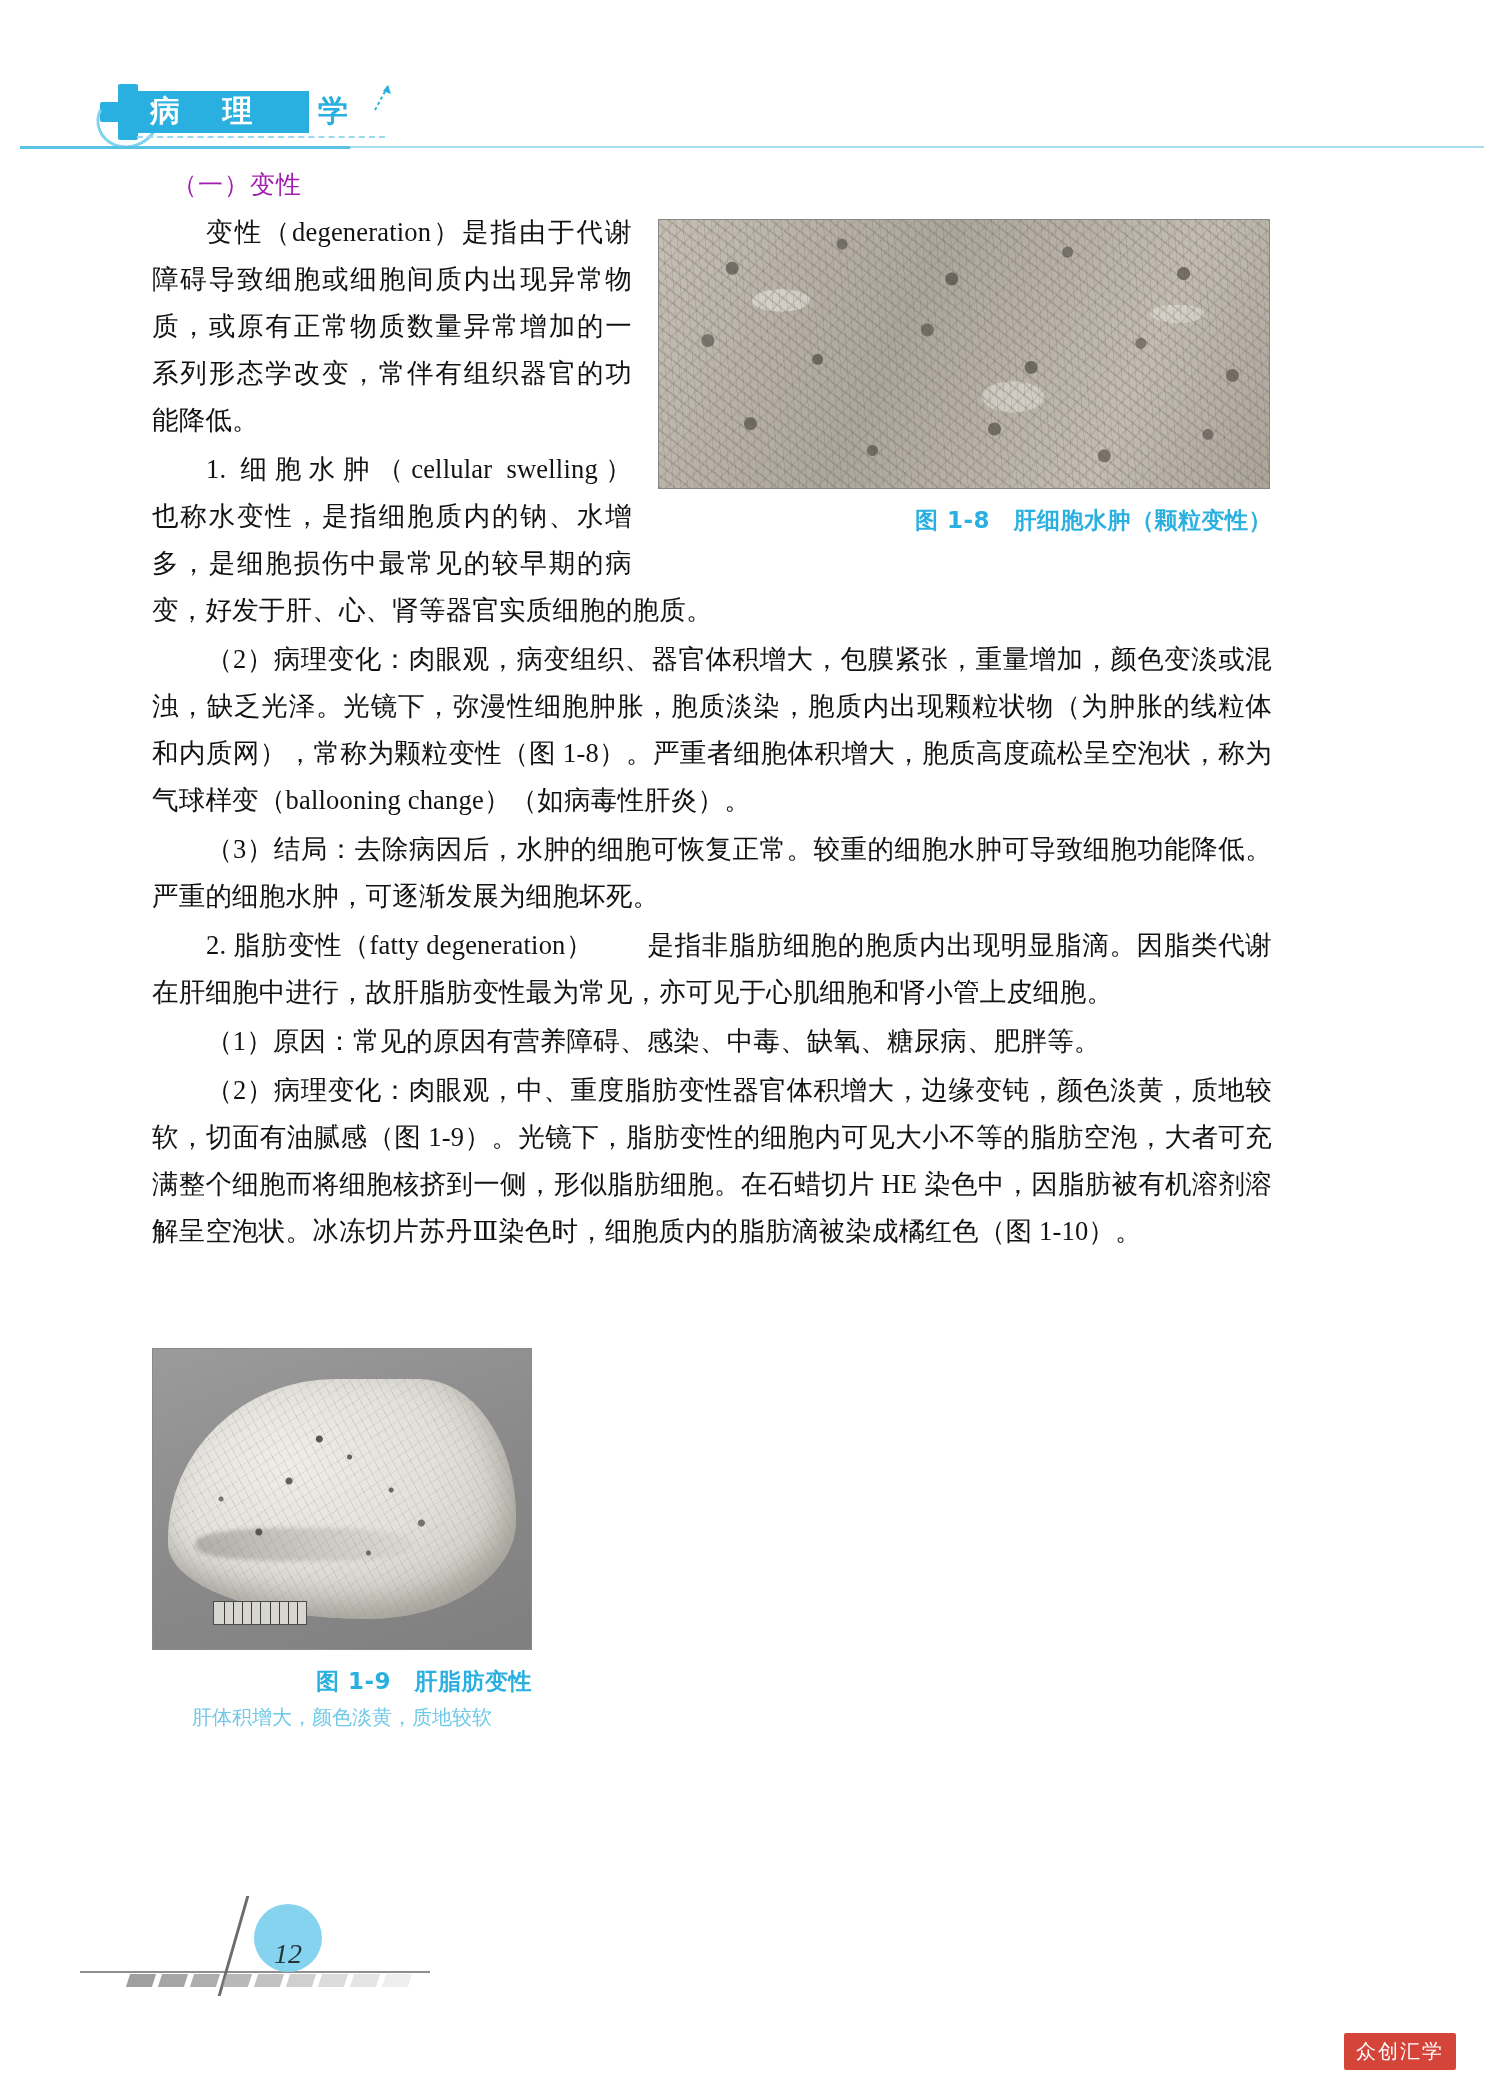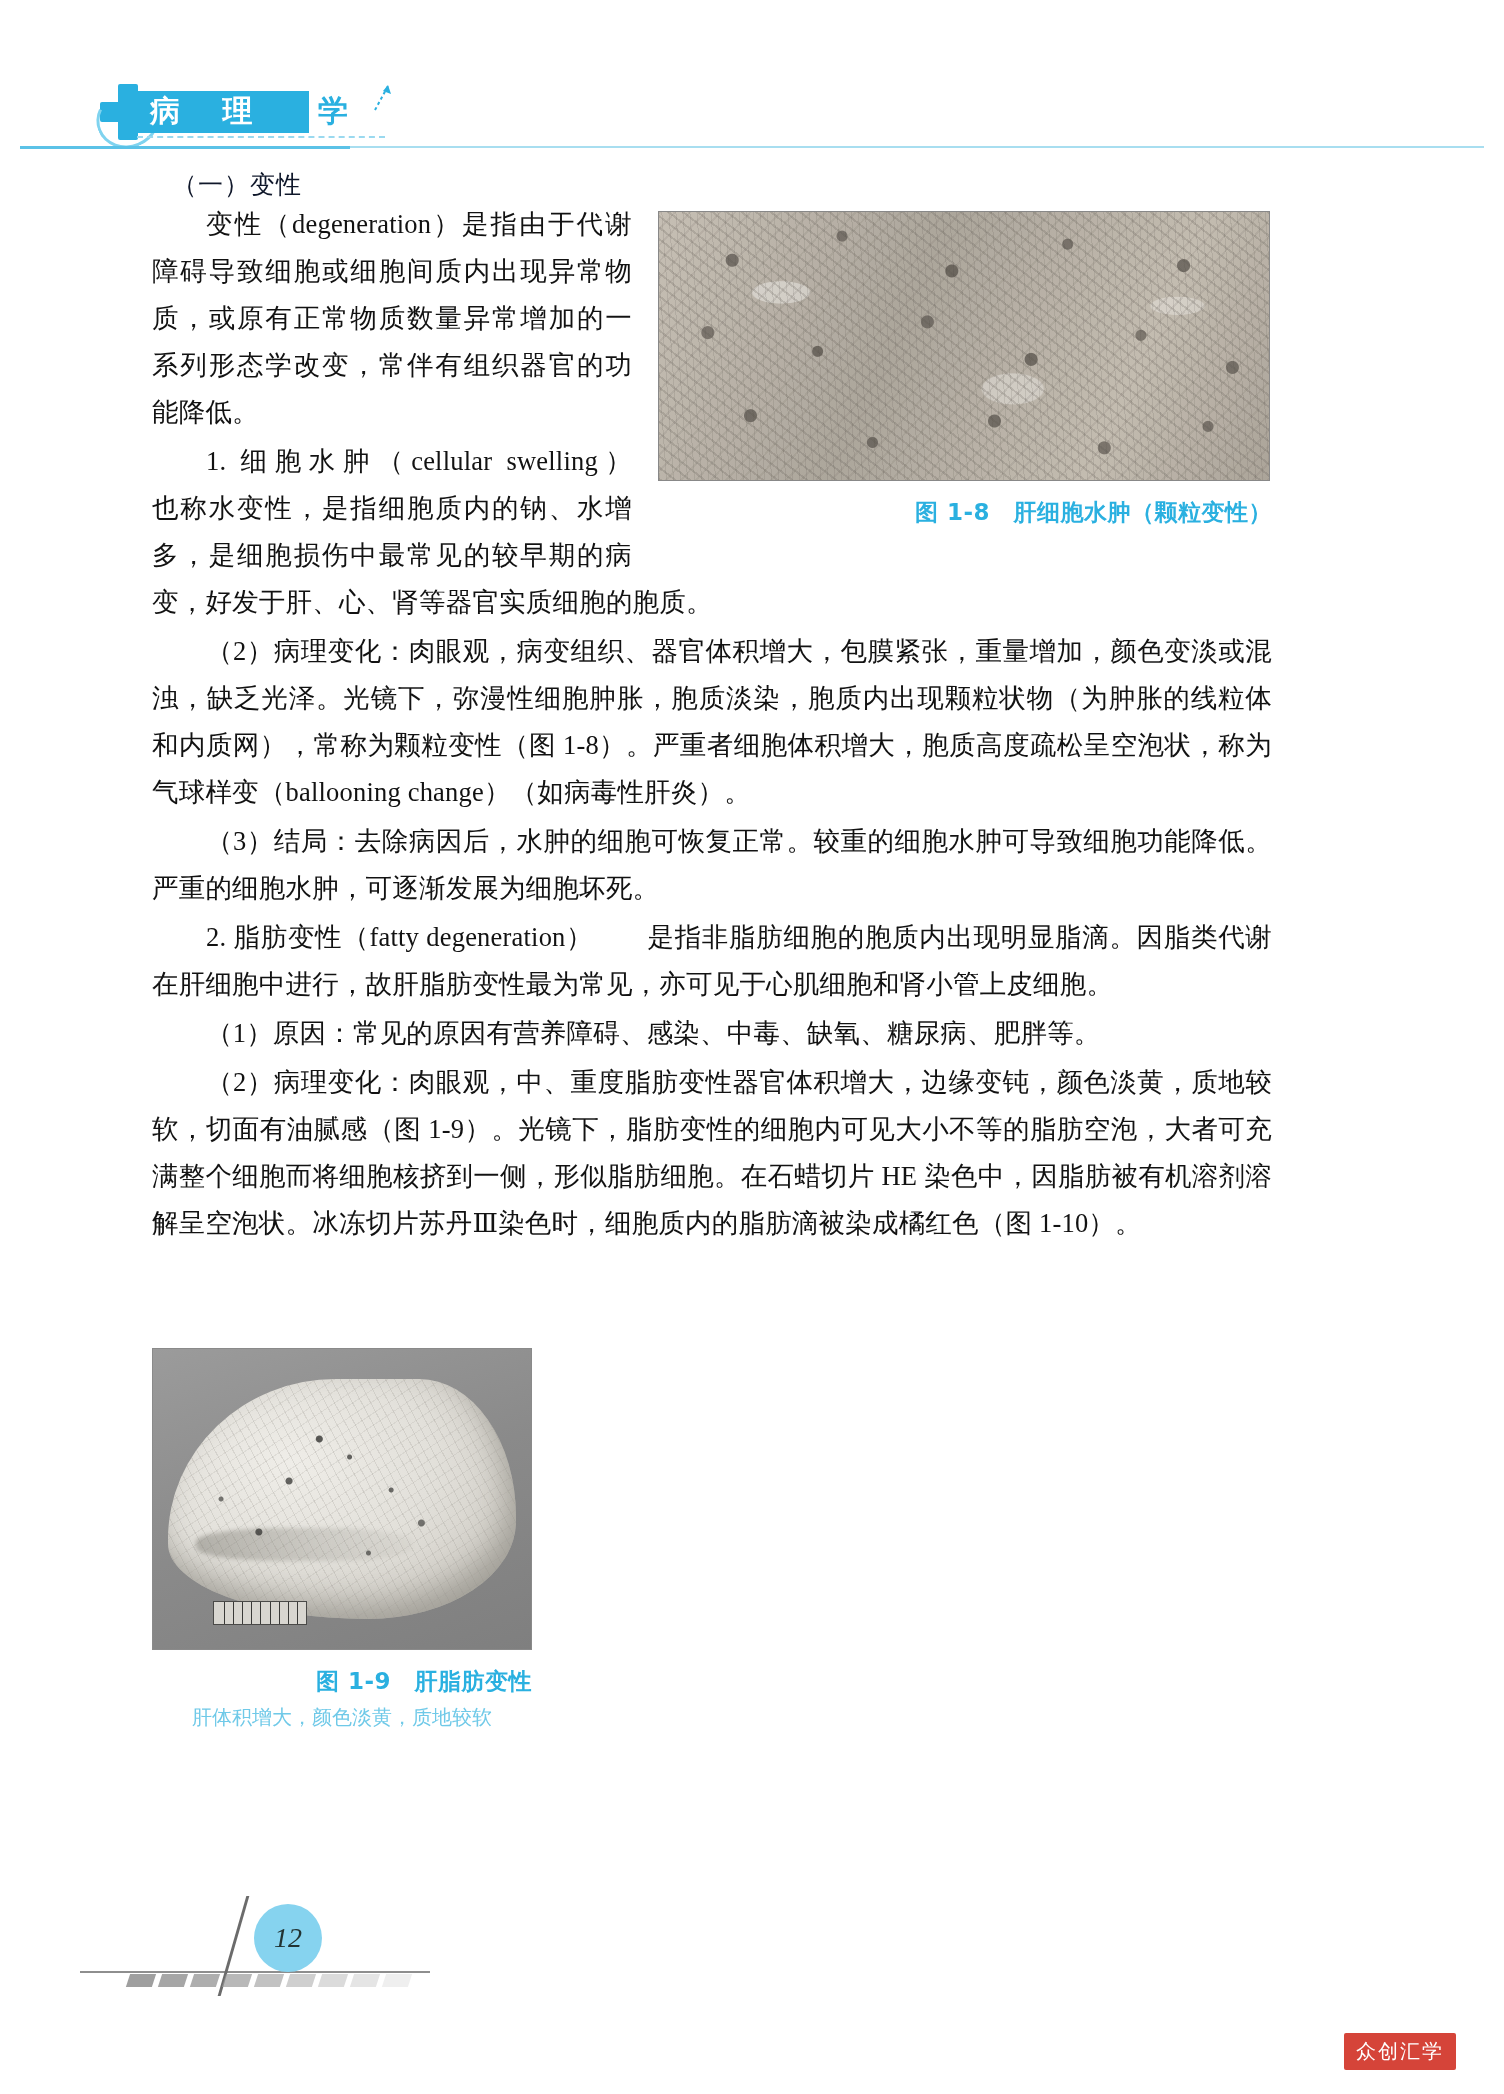--- a/index.html
+++ b/index.html
@@ -129,25 +129,25 @@
 
   
   .content {
     position: absolute;
     left: 152px;
     top: 168px;
     width: 1120px;
   }
 
   .section-head {
-    color: #0f172a;
+    color: #a21caf;
     font-size: 25px;
     font-family: "DejaVu Sans", sans-serif;
     font-weight: normal;
-    margin: 0 0 0 20px;
+    margin: 0 0 8px 20px;
     letter-spacing: 1px;
   }
 
   p.body {
     margin: 0 0 2px 0;
     font-size: 26.5px;
     line-height: 47px;
     text-align: justify;
     text-indent: 54px;
     letter-spacing: 0.2px;
@@ -254,21 +254,21 @@
     left: 174px;
     top: 26px;
     width: 68px;
     height: 68px;
     border-radius: 50%;
     background: #86d3ef;
   }
   .footer .pagenum {
     position: absolute;
     left: 174px;
-    top: 26px;
+    top: 42px;
     width: 68px;
     height: 68px;
     line-height: 68px;
     text-align: center;
     font-family: "Liberation Serif", serif;
     font-style: italic;
     font-size: 28px;
     color: #233;
   }
   .footer .dashes {

